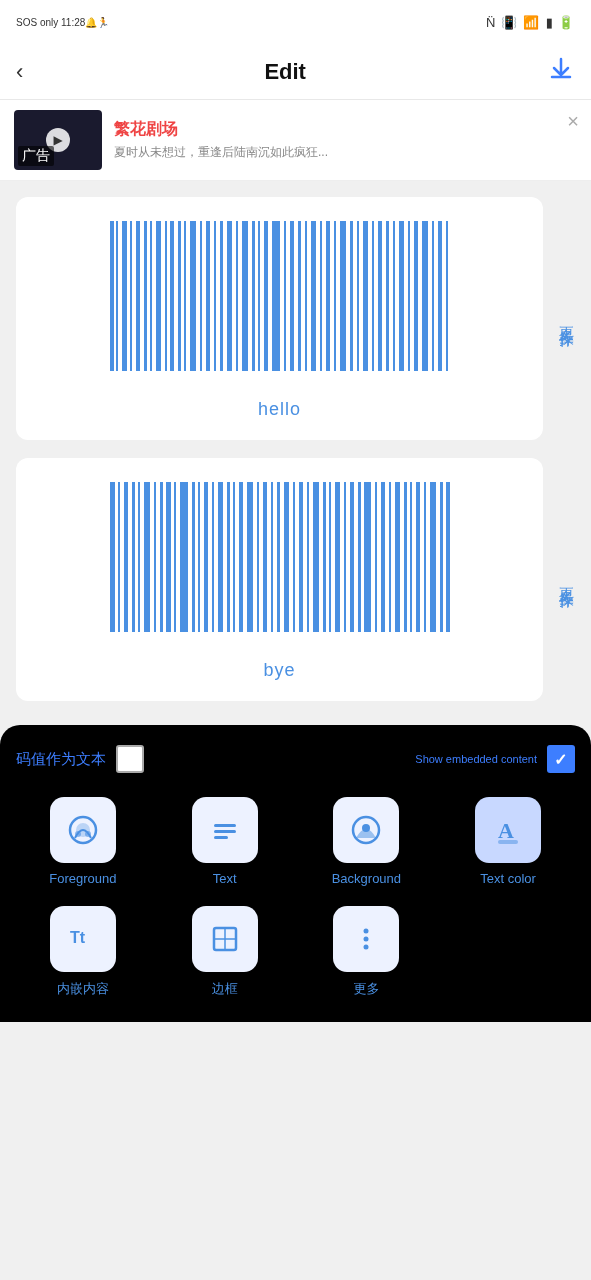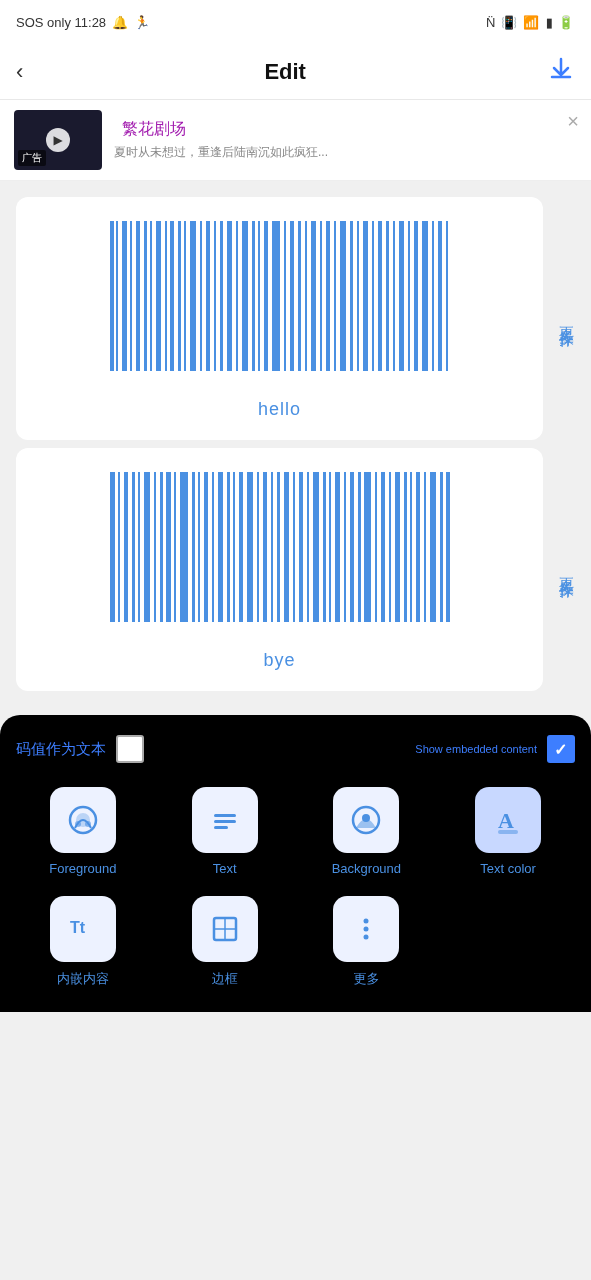--- a/index.html
+++ b/index.html
@@ -14,21 +14,21 @@
 
     
     .status-bar {
       display: flex;
       justify-content: space-between;
       align-items: center;
       padding: 8px 16px;
       background: #fff;
       height: 44px;
     }
-    .status-left { font-size: 13px; color: #333; display: flex; align-items: center; gap: 6px; }
+    .status-left { font-size: 10px; color: #333; display: flex; align-items: center; }
     .status-right { display: flex; align-items: center; gap: 6px; }
     .status-icon { font-size: 13px; color: #333; }
 
     
     .header {
       display: flex;
       align-items: center;
       justify-content: space-between;
       padding: 10px 16px;
       background: #fff;
@@ -60,48 +60,48 @@
       justify-content: center;
       position: relative;
       overflow: hidden;
     }
     .ad-thumb-label {
       position: absolute;
       bottom: 4px;
       left: 4px;
       background: rgba(0,0,0,0.6);
       color: #fff;
-      font-size: 10px;
+      font-size: 14px;
       padding: 1px 4px;
       border-radius: 2px;
     }
     .play-btn {
       width: 24px;
       height: 24px;
       background: rgba(255,255,255,0.85);
       border-radius: 50%;
       display: flex;
       align-items: center;
       justify-content: center;
       font-size: 12px;
       color: #333;
     }
     .ad-info { flex: 1; }
-    .ad-title { font-size: 16px; font-weight: 400; color: #a21caf; margin-left: 8px; }
+    .ad-title { font-size: 16px; font-weight: 700; color: #ef4444; }
     .ad-subtitle { font-size: 12px; color: #888; margin-top: 4px; }
     .ad-close { position: absolute; right: 12px; top: 10px; color: #aaa; font-size: 20px; cursor: pointer; }
 
     
     .content-area {
       background: #f0f0f0;
       padding: 16px 0;
       position: relative;
       display: flex;
       flex-direction: column;
-      gap: 8px;
+      gap: 18px;
     }
 
     
     .barcode-card-wrapper {
       display: flex;
       align-items: center;
       padding: 0 0 0 16px;
     }
     .barcode-card {
       background: #fff;

